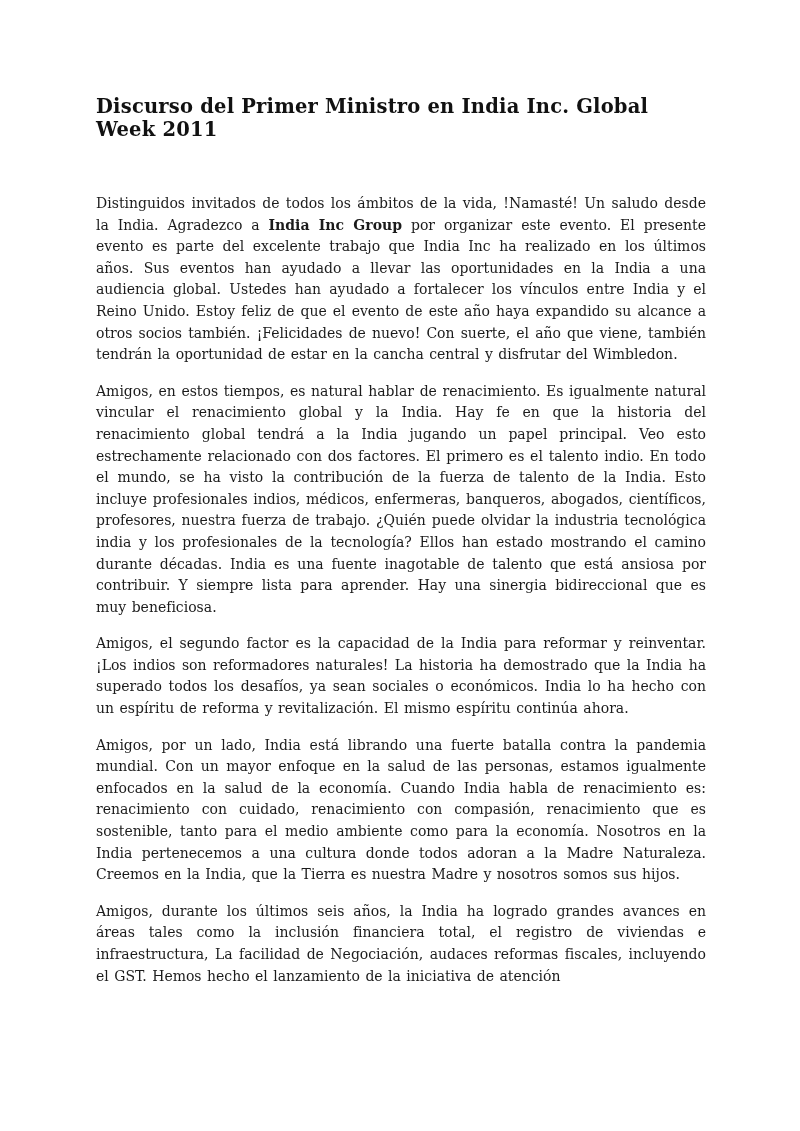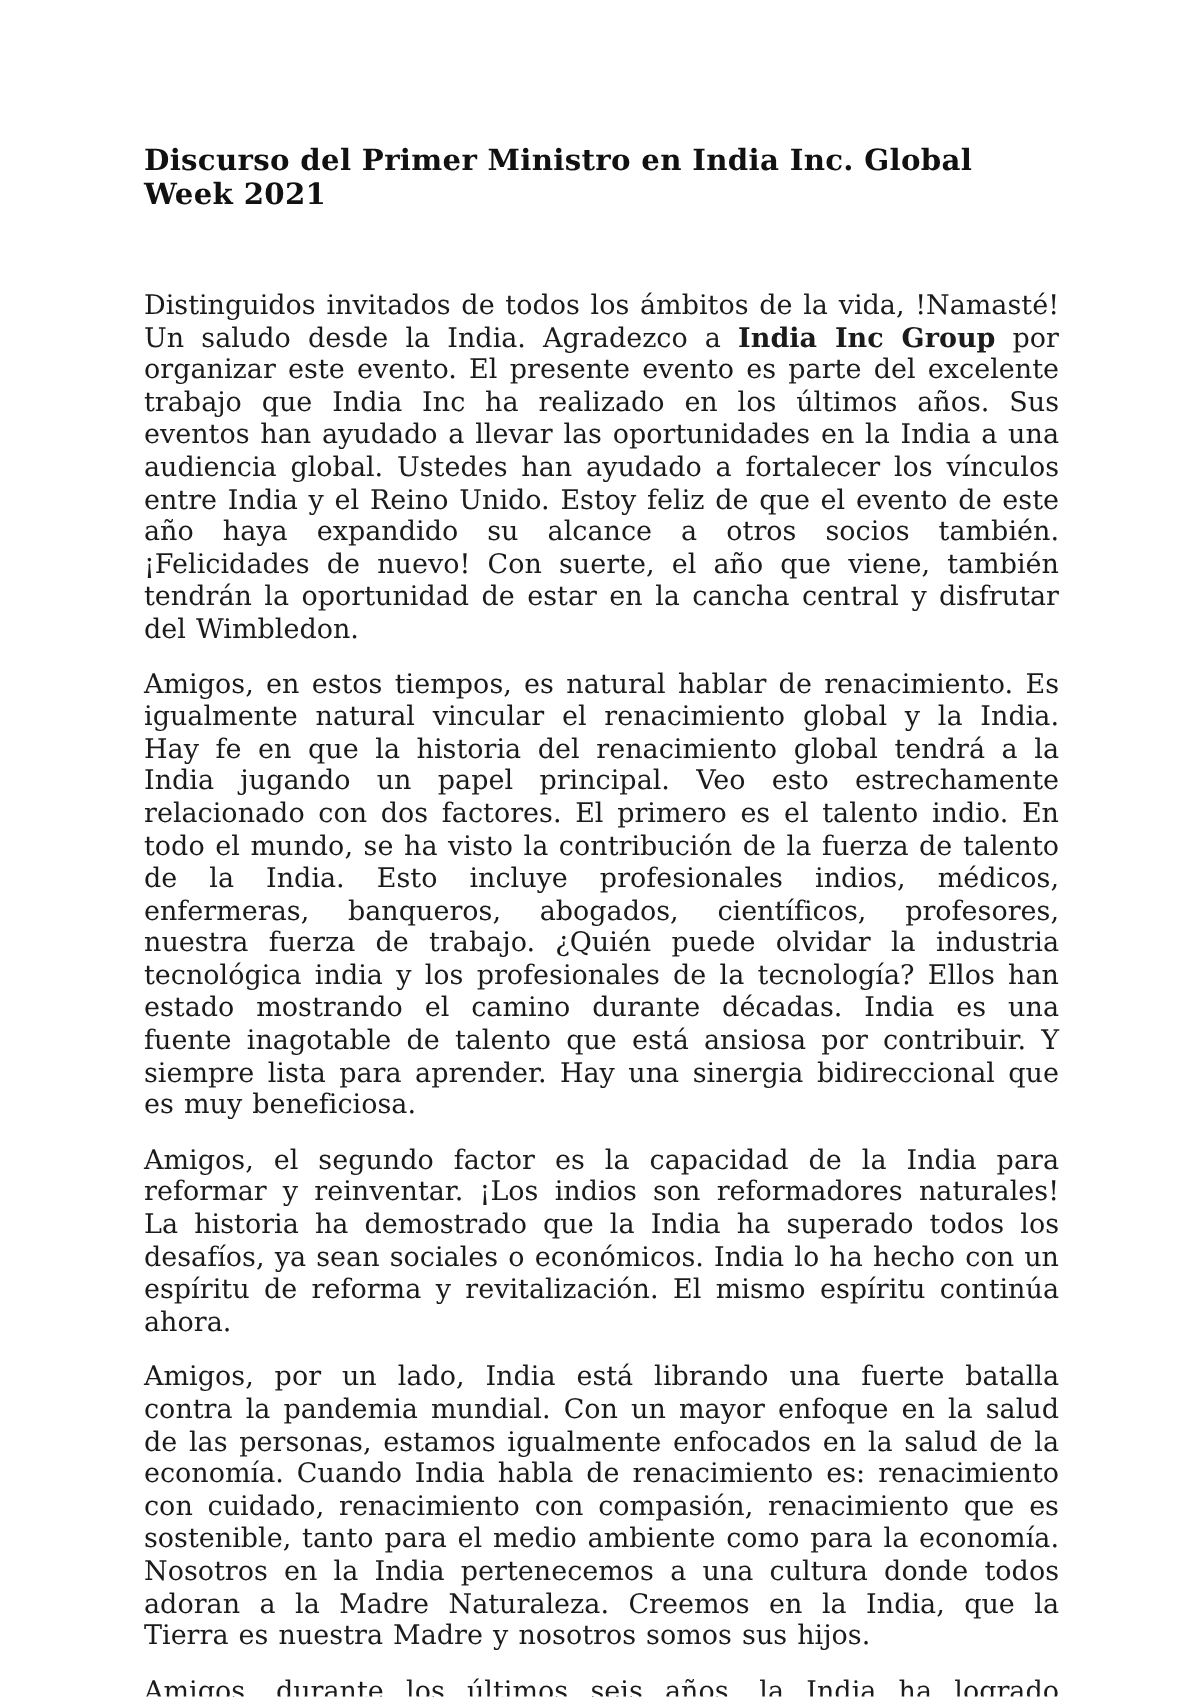--- a/index.html
+++ b/index.html
@@ -22,38 +22,38 @@
     background: #ffffff;
   }
   .doc-title {
     font-size: 19.5px;
     font-weight: bold;
     letter-spacing: 0.2px;
     margin: 0 0 52px 0;
     color: #111111;
   }
   .para {
-    font-size: 18px;
+    font-size: 14px;
     line-height: 21.6px;
     text-align: justify;
     margin: 0 0 15px 0;
     word-spacing: 1px;
   }
   .para:last-child {
     margin-bottom: 0;
   }
   .bold {
     font-weight: bold;
   }
 </style>
 </head>
 <body>
 
 <div class="page">
-  <h1 class="doc-title">Discurso del Primer Ministro en India Inc. Global Week 2021</h1>
+  <h1 class="doc-title">Discurso del Primer Ministro en India Inc. Global Week 2011</h1>
 
   <p class="para"><span>Distinguidos invitados de todos los ámbitos de la vida, !Namasté! Un saludo desde la India. Agradezco a </span><span class="bold">India Inc Group</span><span> por organizar este evento. El presente evento es parte del excelente trabajo que India Inc ha realizado en los últimos años. Sus eventos han ayudado a llevar las oportunidades en la India a una audiencia global. Ustedes han ayudado a fortalecer los vínculos entre India y el Reino Unido. Estoy feliz de que el evento de este año haya expandido su alcance a otros socios también. ¡Felicidades de nuevo! Con suerte, el año que viene, también tendrán la oportunidad de estar en la cancha central y disfrutar del Wimbledon.</span></p>
 
   <p class="para">Amigos, en estos tiempos, es natural hablar de renacimiento. Es igualmente natural vincular el renacimiento global y la India. Hay fe en que la historia del renacimiento global tendrá a la India jugando un papel principal. Veo esto estrechamente relacionado con dos factores. El primero es el talento indio. En todo el mundo, se ha visto la contribución de la fuerza de talento de la India. Esto incluye profesionales indios, médicos, enfermeras, banqueros, abogados, científicos, profesores, nuestra fuerza de trabajo. ¿Quién puede olvidar la industria tecnológica india y los profesionales de la tecnología? Ellos han estado mostrando el camino durante décadas. India es una fuente inagotable de talento que está ansiosa por contribuir. Y siempre lista para aprender. Hay una sinergia bidireccional que es muy beneficiosa.</p>
 
   <p class="para">Amigos, el segundo factor es la capacidad de la India para reformar y reinventar. ¡Los indios son reformadores naturales! La historia ha demostrado que la India ha superado todos los desafíos, ya sean sociales o económicos. India lo ha hecho con un espíritu de reforma y revitalización. El mismo espíritu continúa ahora.</p>
 
   <p class="para">Amigos, por un lado, India está librando una fuerte batalla contra la pandemia mundial. Con un mayor enfoque en la salud de las personas, estamos igualmente enfocados en la salud de la economía. Cuando India habla de renacimiento es: renacimiento con cuidado, renacimiento con compasión, renacimiento que es sostenible, tanto para el medio ambiente como para la economía. Nosotros en la India pertenecemos a una cultura donde todos adoran a la Madre Naturaleza. Creemos en la India, que la Tierra es nuestra Madre y nosotros somos sus hijos.</p>
 
   <p class="para">Amigos, durante los últimos seis años, la India ha logrado grandes avances en áreas tales como la inclusión financiera total, el registro de viviendas e infraestructura, La facilidad de Negociación, audaces reformas fiscales, incluyendo el GST. Hemos hecho el lanzamiento de la iniciativa de atención</p>

